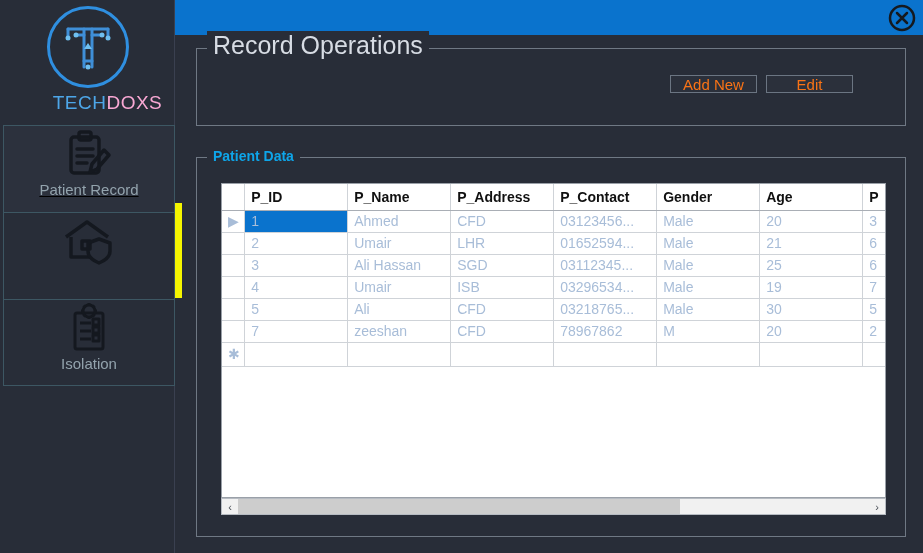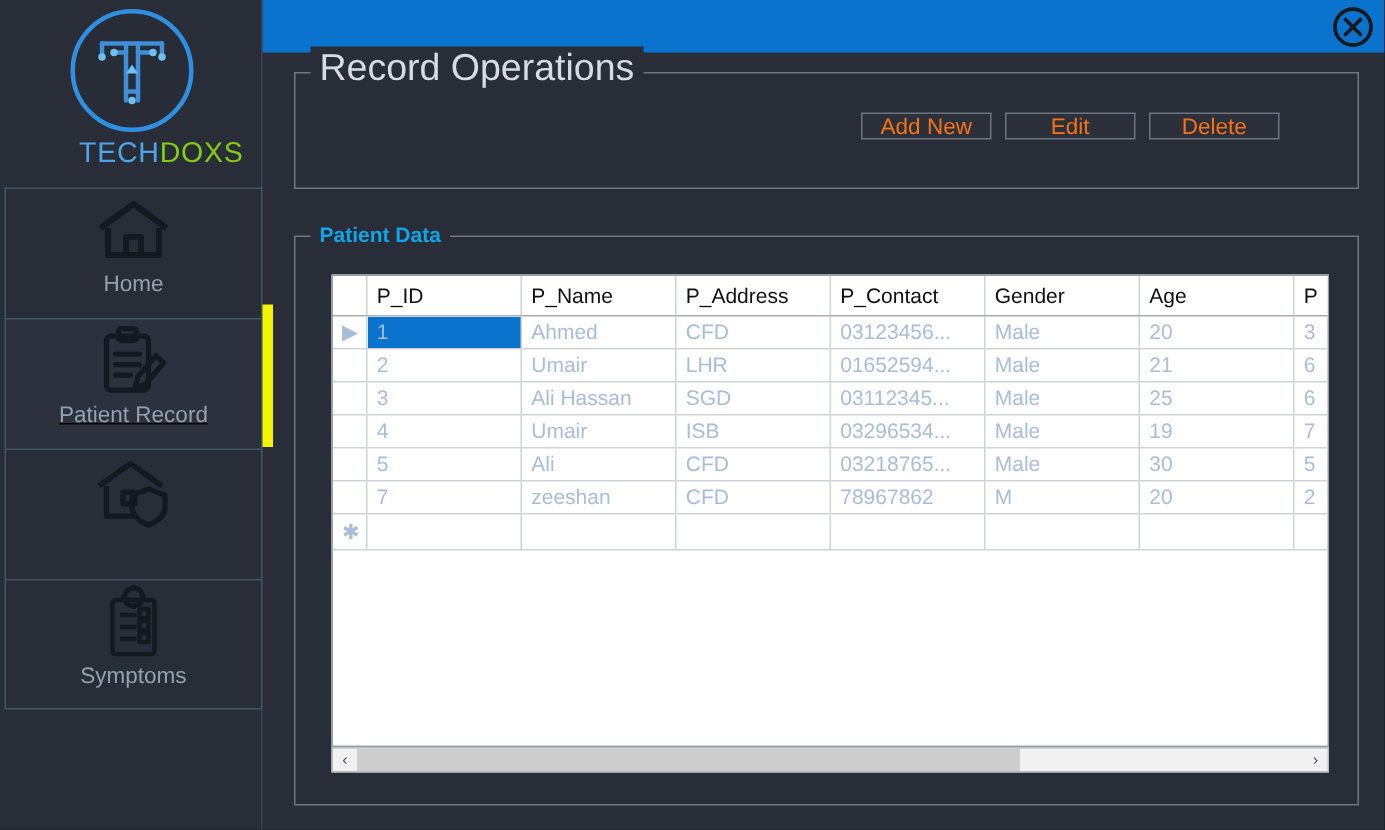--- a/index.html
+++ b/index.html
@@ -34,21 +34,21 @@
     border: 3px solid #2f8fe0;
     position: relative;
     background: #272c36;
   }
   .logo-circle svg { position: absolute; left: 0; top: 0; }
   .logo-text {
     font-size: 19px; letter-spacing: .5px;
     margin-top: 4px; font-weight: 500;
   }
   .logo-text .t1 { color: #4da6e8; margin-left: 40px; }
-  .logo-text .t2 { color: #84cc16; }
+  .logo-text .t2 { color: #f9a8d4; }
 
   .nav { position: absolute; left: 3px; top: 125px; width: 172px; }
   .nav-item {
     position: relative;
     height: 87px;
     border: 1px solid #3d5763;
     border-bottom: none;
     background: #282d38;
     text-align: center;
     cursor: pointer;
@@ -127,21 +127,21 @@
     padding: 0 6px;
     text-align: left;
     font-size: 14px;
     height: 22px;
     overflow: hidden;
     white-space: nowrap;
   }
   table.dg th {
     height: 26px;
     color: #101010;
-    font-weight: normal;
+    font-weight: bold;
     background: #ffffff;
     border-bottom: 1px solid #a9aeb5;
   }
   table.dg td { color: #a8bdd8; }
   td.rowhdr, th.rowhdr {
     width: 22px; padding: 0;
     text-align: center;
     color: #444a52;
     background: #ffffff;
     font-size: 11px;
@@ -213,32 +213,20 @@
           <path d="M38 34 l-4 6 h8 z" fill="#6fc0f0"></path>
         </svg>
       </div>
       <div class="logo-text">
         <span class="t1">TECH</span><span class="t2">DOXS</span>
       </div>
     </div>
 
     <div class="nav">
 
-      <div class="nav-item">
-        <div class="nav-ico">
-          <svg width="56" height="48" viewBox="0 0 56 48">
-            <g fill="none" stroke="#14181f" stroke-width="4" stroke-linejoin="round">
-              <path d="M6 22 L28 6 L50 22"></path>
-              <path d="M11 22 V40 H45 V22"></path>
-              <path d="M23 40 V28 H33 V40"></path>
-            </g>
-          </svg>
-        </div>
-        <div class="nav-label">Home</div>
-      </div>
 
       <div class="nav-item active">
         <div class="nav-ico">
           <svg width="56" height="50" viewBox="0 0 56 50">
             <g fill="none" stroke="#14181f" stroke-width="3.5" stroke-linejoin="round" stroke-linecap="round">
               <rect x="10" y="8" width="28" height="36" rx="3"></rect>
               <rect x="18" y="3" width="12" height="8" rx="2"></rect>
               <path d="M16 20 H32"></path>
               <path d="M16 27 H32"></path>
               <path d="M16 34 H26"></path>
@@ -272,21 +260,21 @@
                 <rect x="32" y="16" width="6" height="6"></rect>
               <path d="M19 28 H30"></path>
                 <rect x="32" y="24" width="6" height="6"></rect>
               <path d="M19 36 H30"></path>
                 <rect x="32" y="32" width="6" height="6"></rect>
               <circle cx="28" cy="8" r="6"></circle>
               <path d="M28 0 V3 M28 13 V16 M20 8 H23 M33 8 H36 M22.5 2.5 L24.5 4.5 M33.5 2.5 L31.5 4.5 M22.5 13.5 L24.5 11.5 M33.5 13.5 L31.5 11.5"></path>
             </g>
           </svg>
         </div>
-        <div class="nav-label">Symptoms</div>
+        <div class="nav-label">Isolation</div>
       </div>
 
     </div>
 
     <div class="accent"></div>
   </div>
 
   <div id="titlebar">
     <div id="close-btn">
       <svg width="30" height="30" viewBox="0 0 30 30">
@@ -294,21 +282,20 @@
         <path d="M10 10 L20 20 M20 10 L10 20" stroke="#15191f" stroke-width="2.5" stroke-linecap="round"></path>
       </svg>
     </div>
   </div>
 
   <div class="groupbox" id="gb-ops">
     <div class="gb-title">Record Operations</div>
     <div class="op-btns">
       <button class="op-btn">Add New</button>
       <button class="op-btn">Edit</button>
-      <button class="op-btn">Delete</button>
     </div>
   </div>
 
   <div class="groupbox" id="gb-data">
     <div class="gb-title">Patient Data</div>
 
     <div id="grid">
       <table class="dg">
         <thead>
           <tr>

